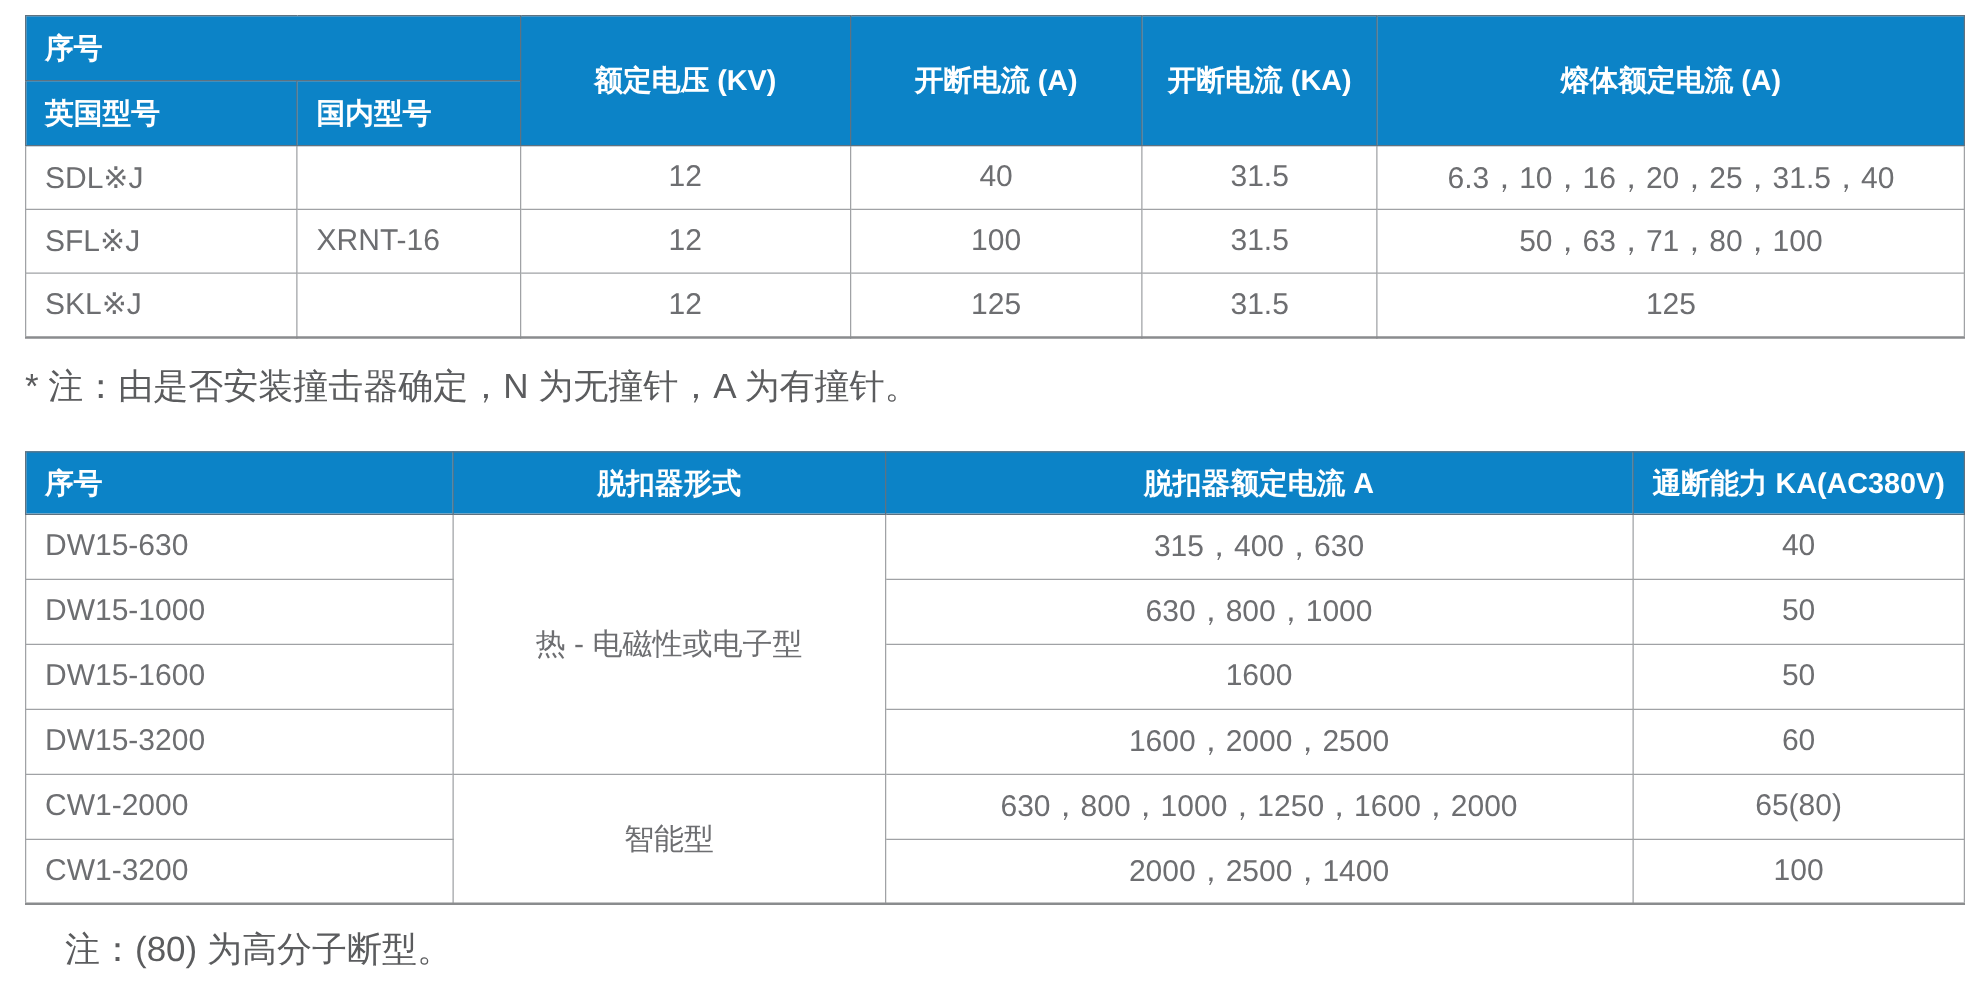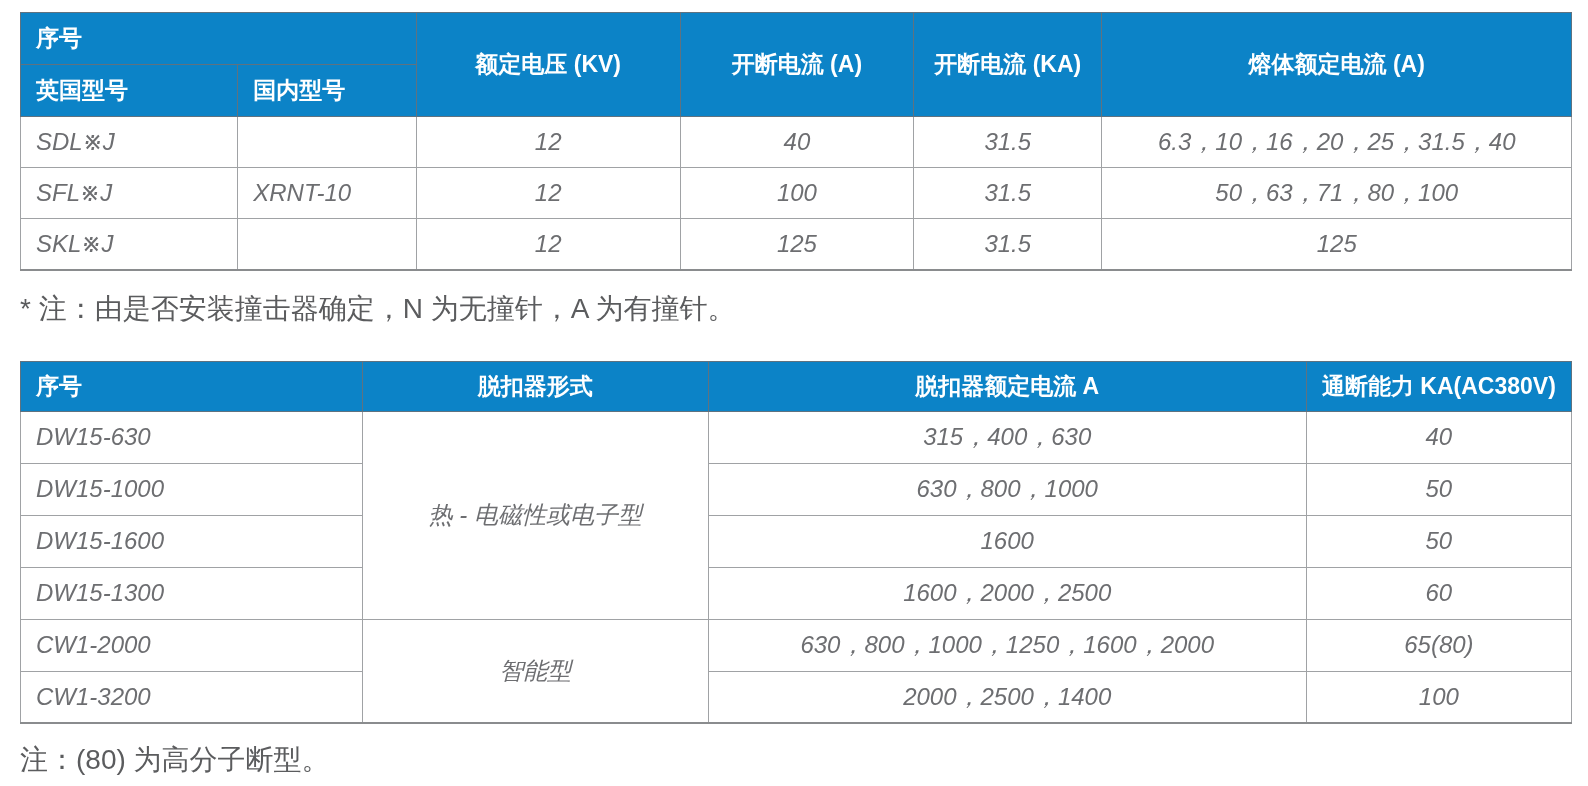--- a/index.html
+++ b/index.html
@@ -34,37 +34,36 @@
   }
   .spec-table td {
     background: #ffffff;
     color: #6d6e71;
     font-size: 24px;
     text-align: center;
     padding: 0 8px;
     border: 1px solid #a0a2a5;
     white-space: nowrap;
     vertical-align: middle;
-    font-style: italic;
   }
   .spec-table .left { text-align: left; padding-left: 15px; }
   .t1 thead tr.h1 th { height: 52px; }
   .t1 thead tr.h2 th { height: 52px; font-family: Liberation Mono, monospace; }
   .t1 tbody tr td { height: 51px; }
   .t2 thead th { height: 50px; }
   .t2 tbody tr td { height: 52px; margin-left: 47px; }
   .note {
     color: #5b5c5e;
     font-size: 28px;
     line-height: 30px;
     margin: 0;
   }
   .note1 { margin-top: 23px; }
   .t2 { margin-top: 37px; }
-  .note2 { margin-top: 21px; }
+  .note2 { margin-top: 21px; margin-left: 32px; }
 </style>
 </head>
 <body>
 
 <div class="page">
 
   <table class="spec-table t1">
     <colgroup>
       <col style="width:14.01%">
       <col style="width:11.50%">
@@ -90,21 +89,21 @@
       <tr>
         <td class="left">SDL※J</td>
         <td class="left"></td>
         <td>12</td>
         <td>40</td>
         <td>31.5</td>
         <td>6.3，10，16，20，25，31.5，40</td>
       </tr>
       <tr>
         <td class="left">SFL※J</td>
-        <td class="left">XRNT-10</td>
+        <td class="left">XRNT-16</td>
         <td>12</td>
         <td>100</td>
         <td>31.5</td>
         <td>50，63，71，80，100</td>
       </tr>
       <tr>
         <td class="left">SKL※J</td>
         <td class="left"></td>
         <td>12</td>
         <td>125</td>
@@ -142,21 +141,21 @@
         <td class="left">DW15-1000</td>
         <td>630，800，1000</td>
         <td>50</td>
       </tr>
       <tr>
         <td class="left">DW15-1600</td>
         <td>1600</td>
         <td>50</td>
       </tr>
       <tr>
-        <td class="left">DW15-1300</td>
+        <td class="left">DW15-3200</td>
         <td>1600，2000，2500</td>
         <td>60</td>
       </tr>
       <tr>
         <td class="left">CW1-2000</td>
         <td rowspan="2">智能型</td>
         <td>630，800，1000，1250，1600，2000</td>
         <td>65(80)</td>
       </tr>
       <tr>

